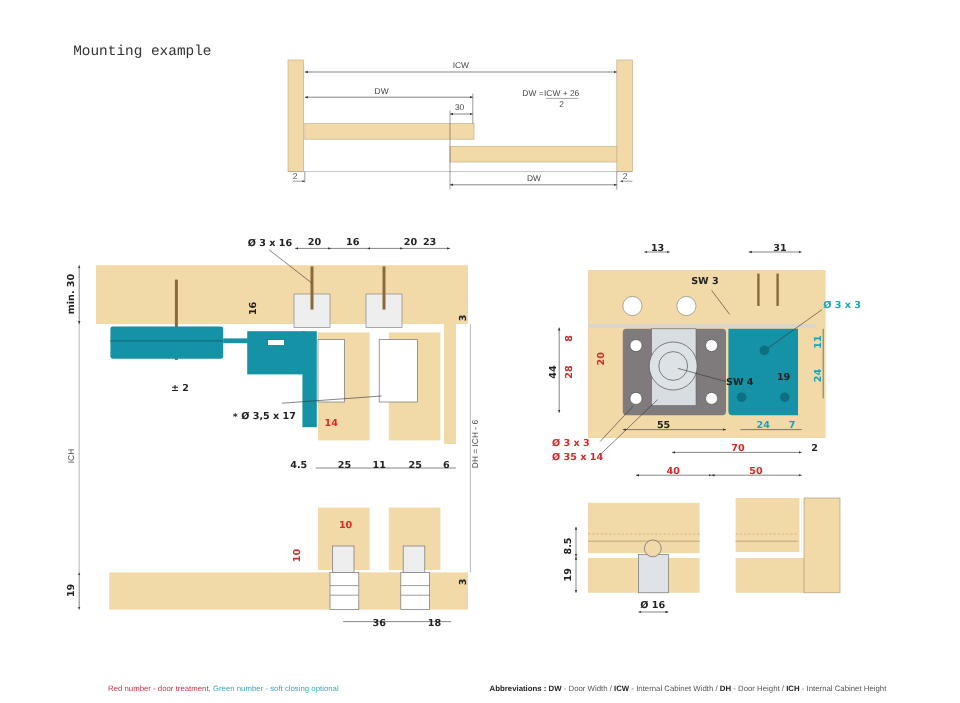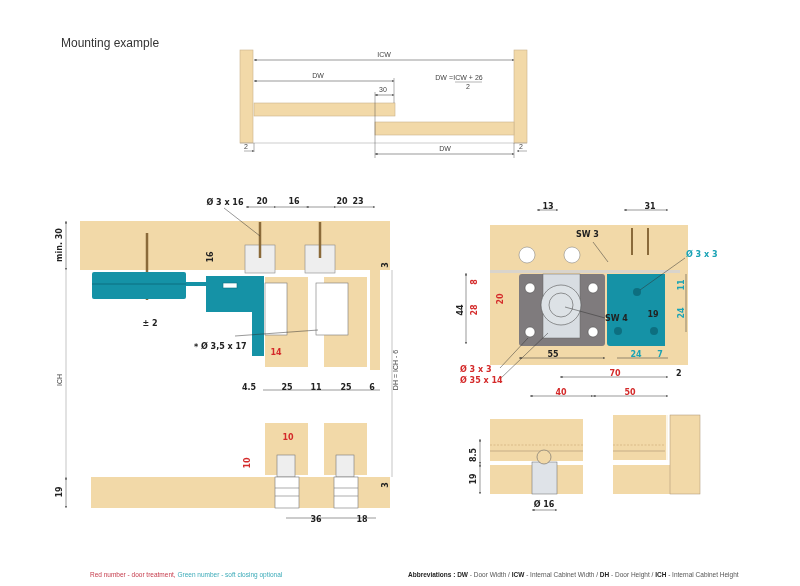--- a/index.html
+++ b/index.html
@@ -1,17 +1,17 @@
 <!DOCTYPE html>
 <html><head>
 <meta charset="utf-8">
 <style>
   html,body{margin:0;padding:0;background:#ffffff;}
   body{width:800px;height:586px;position:relative;overflow:hidden;font-family:"DejaVu Sans",sans-serif;}
-  .title{position:absolute;left:61px;top:36px;font-size:12px;color:#333;font-family:Liberation Sans, sans-serif;}
+  .title{position:absolute;left:61px;top:36px;font-size:12px;color:#333;font-family:Liberation Mono, monospace;}
   svg{position:absolute;left:0;top:0;}
   .lbl{font-family:"DejaVu Sans",sans-serif;font-weight:bold;font-size:8px;fill:#222;}
   .lbl-thin{font-family:"Liberation Sans",sans-serif;font-size:7px;fill:#444;}
   .red{fill:#d42a2a;}
   .green{fill:#1aa3b5;}
   .footer-left{position:absolute;left:90px;top:571px;font-size:6.5px;font-family:"Liberation Sans",sans-serif;}
   .footer-left .r{color:#c43a4a;}
   .footer-left .g{color:#3aaab8;}
   .footer-right{position:absolute;left:408px;top:571px;font-size:6.5px;color:#555;font-family:"Liberation Sans",sans-serif;white-space:nowrap;}
   .footer-right b{color:#222;}

